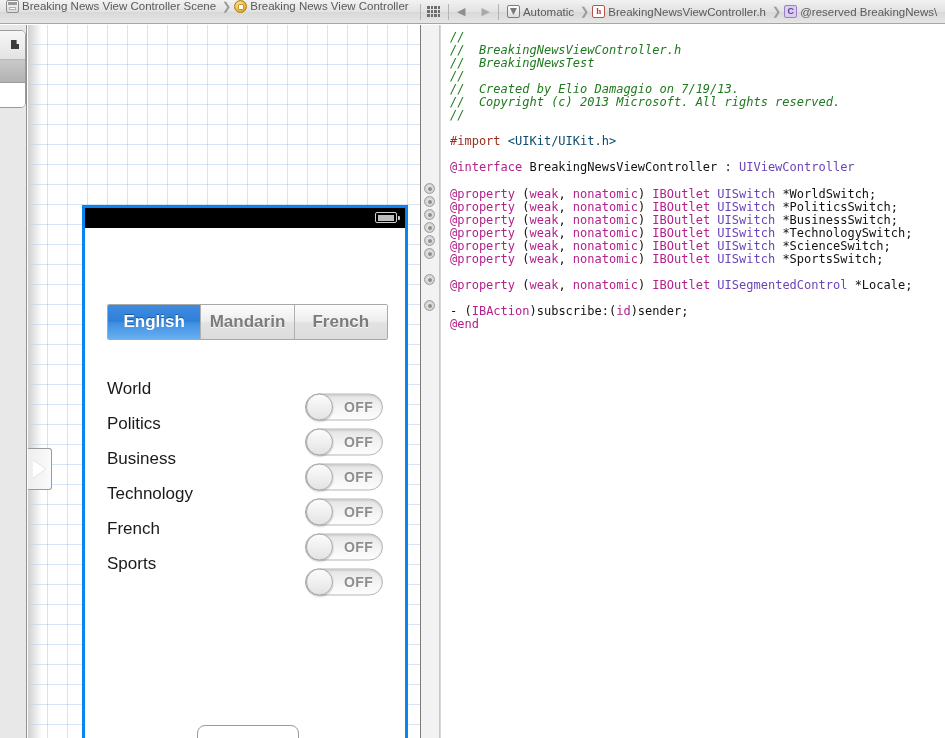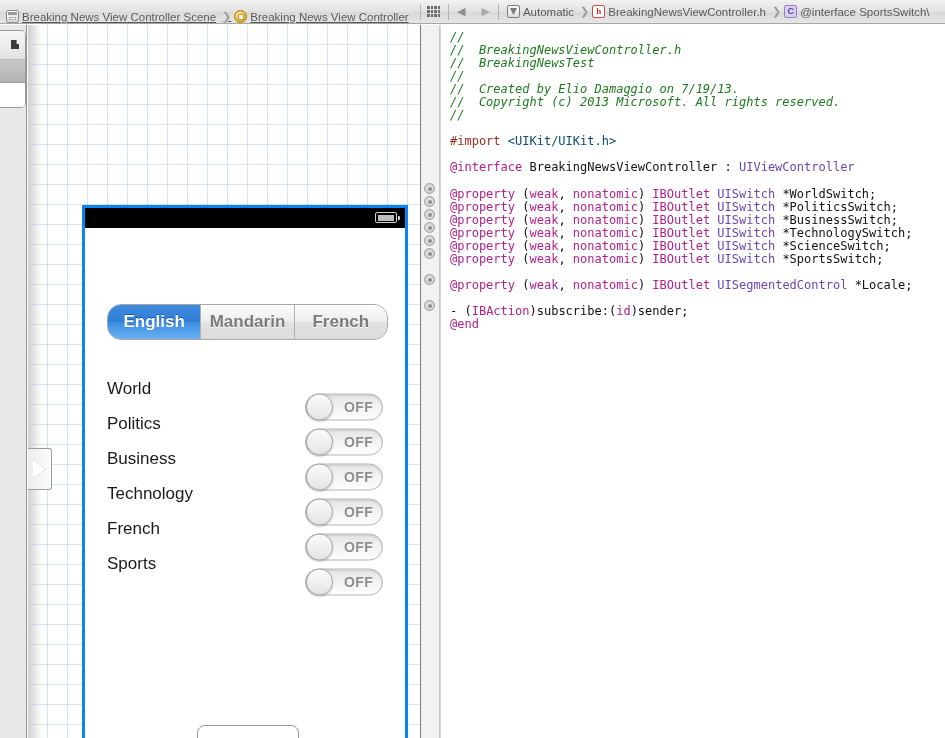--- a/index.html
+++ b/index.html
@@ -14,22 +14,22 @@
   
   .jumpbar{
     position:absolute;left:0;top:0;width:945px;height:24px;
     background:linear-gradient(to bottom,#f2f2f2 0%,#e2e2e2 50%,#d8d8d8 51%,#e6e6e6 100%);
     border-bottom:1px solid #a6a6a6;
     box-sizing:border-box;
     display:flex;align-items:center;
     font-size:11.5px;color:#555;
     overflow:hidden;
   }
-  .jb-left{display:flex;align-items:flex-end;height:100%;padding-left:6px;
-           width:420px;box-sizing:border-box;flex:0 0 auto;text-decoration:underline;}
+  .jb-left{display:flex;align-items:flex-start;height:100%;padding-left:6px;
+           width:420px;box-sizing:border-box;flex:0 0 auto;}
   .jb-sep{width:1px;height:16px;background:#b4b4b4;flex:0 0 auto;}
   .jb-right{display:flex;align-items:center;height:100%;padding-left:6px;flex:1 1 auto;overflow:hidden;}
   .crumb-txt{color:#5a5a5a;padding:0 3px;}
   .chev{color:#9a9a9a;font-size:11px;padding:0 3px;flex:0 0 auto;}
 
   
   .ic{width:13px;height:13px;flex:0 0 auto;display:inline-block;position:relative;}
   .ic-scene{
     border:1px solid #8d8d8d;background:linear-gradient(#fbfbfb,#d9d9d9);
     border-radius:2px;box-sizing:border-box;
@@ -140,21 +140,21 @@
   .screen{position:relative;height:535px;background:#fff;}
 
   .title{
     position:absolute;left:0;right:0;top:26px;text-align:center;
     font-size:23px;color:#111;font-weight:400;letter-spacing:.1px;
   }
 
   
   .segmented{
     position:absolute;left:22px;top:76px;width:281px;height:36px;
-    border:1px solid #a8a8a8;border-radius:14px;overflow:hidden;
+    border:1px solid #a8a8a8;border-radius:2px;overflow:hidden;
     display:flex;box-sizing:border-box;
     background:#e9e9e9;
     box-shadow:0 1px 0 rgba(255,255,255,.9) inset;
   }
   .seg{
     flex:1 1 0;display:flex;align-items:center;justify-content:center;
     font-size:17px;font-weight:bold;color:#7c7c7c;
     background:linear-gradient(to bottom,#fdfdfd 0%,#ededed 48%,#e2e2e2 52%,#dcdcdc 100%);
     border-left:1px solid #b0b0b0;
     box-sizing:border-box;
@@ -275,21 +275,21 @@
       <span class="navarrow">◀</span>
       <span class="navarrow dim">▶</span>
       <span class="jb-sep" style="margin-right:8px"></span>
       <span class="ic ic-auto"></span>
       <span class="crumb-txt">Automatic</span>
       <span class="chev">❯</span>
       <span class="ic ic-h">h</span>
       <span class="crumb-txt">BreakingNewsViewController.h</span>
       <span class="chev">❯</span>
       <span class="ic ic-c">C</span>
-      <span class="crumb-txt">@interface SportsSwitch\</span>
+      <span class="crumb-txt">@reserved BreakingNews\</span>
     </div>
   </div>
 
   <div class="leftstub">
     <div class="stub-card">
       <div class="sc-top">
         <span class="sc-glyph"></span>
       </div>
       <div class="sc-mid"></div>
       <div class="sc-bot"></div>

